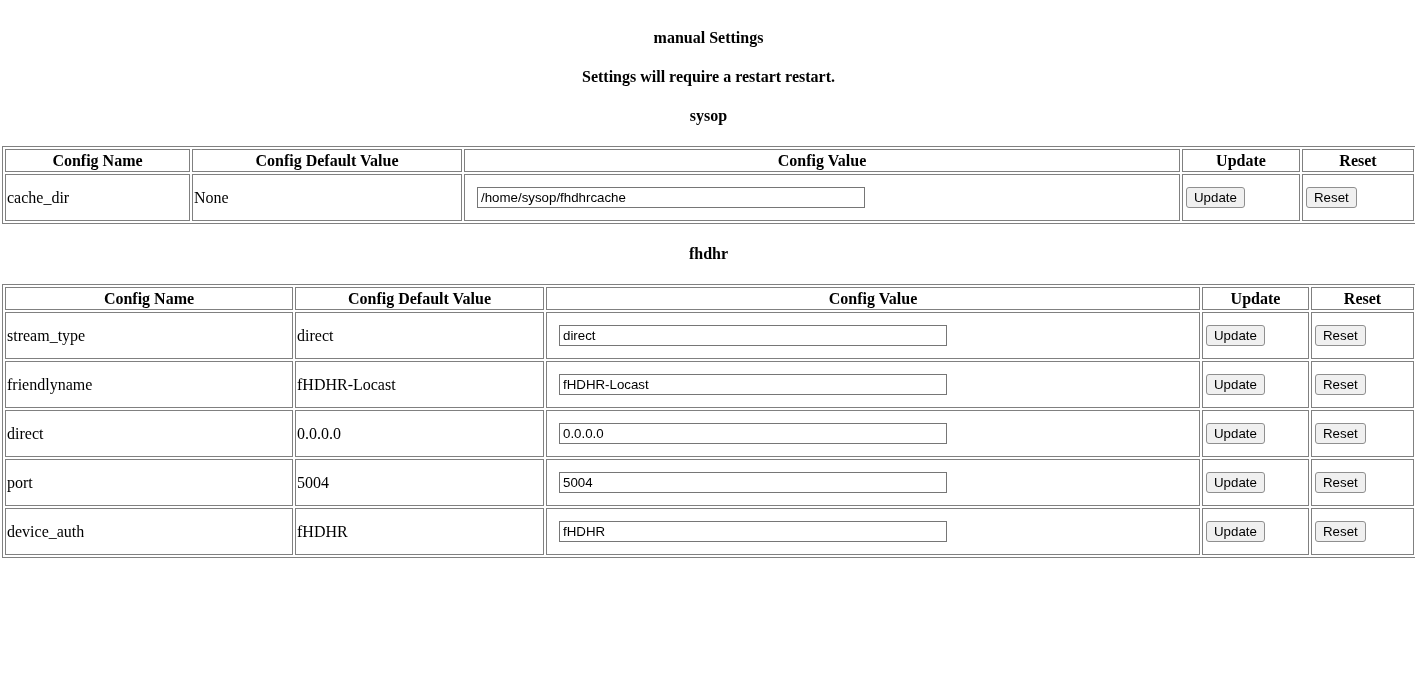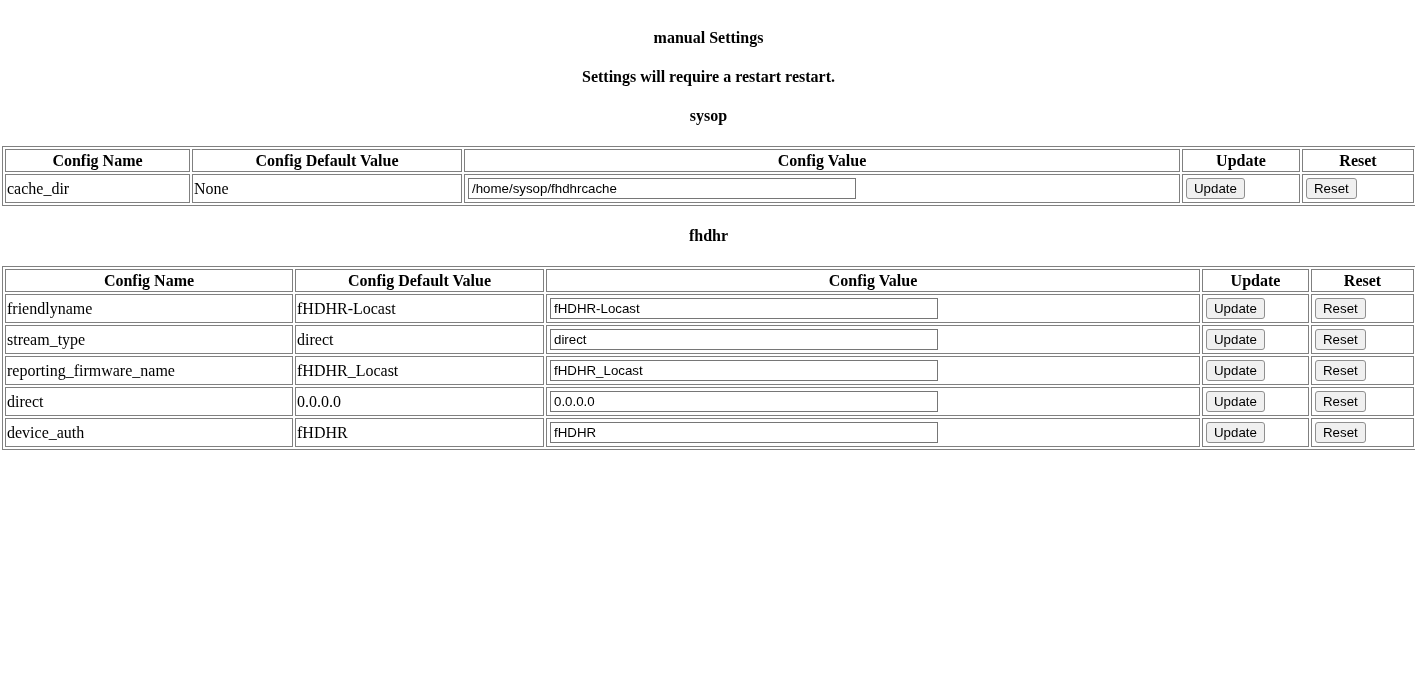--- a/index.html
+++ b/index.html
@@ -51,21 +51,21 @@
 
   input[type="text"] {
     width: 380px;
     height: 17px;
     font-family: "Liberation Sans", sans-serif;
     font-size: 13.3px;
     color: #000000;
     background: #ffffff;
     border: 1px solid #767676;
     padding: 1px 3px;
-    margin: 2px;
+    margin: 11px;
   }
   button {
     font-family: "Liberation Sans", sans-serif;
     font-size: 13.3px;
     color: #000000;
     background: #f0f0f0;
     border: 1px solid #8f8f8f;
     border-radius: 3px;
     padding: 2px 7px;
     margin: 1px 1px 1px 2px;
@@ -120,44 +120,44 @@
     <tr>
       <th>Config Name</th>
       <th>Config Default Value</th>
       <th>Config Value</th>
       <th>Update</th>
       <th>Reset</th>
     </tr>
   </thead>
   <tbody>
       <tr>
+        <td>stream_type</td>
+        <td>direct</td>
+        <td><input type="text" value="direct" style=""></td>
+        <td><button type="button">Update</button></td>
+        <td><button type="button">Reset</button></td>
+      </tr>
+      <tr>
         <td>friendlyname</td>
         <td>fHDHR-Locast</td>
         <td><input type="text" value="fHDHR-Locast" style=""></td>
         <td><button type="button">Update</button></td>
         <td><button type="button">Reset</button></td>
       </tr>
       <tr>
-        <td>stream_type</td>
         <td>direct</td>
-        <td><input type="text" value="direct" style=""></td>
+        <td>0.0.0.0</td>
+        <td><input type="text" value="0.0.0.0" style=""></td>
         <td><button type="button">Update</button></td>
         <td><button type="button">Reset</button></td>
       </tr>
       <tr>
-        <td>reporting_firmware_name</td>
-        <td>fHDHR_Locast</td>
-        <td><input type="text" value="fHDHR_Locast" style=""></td>
-        <td><button type="button">Update</button></td>
-        <td><button type="button">Reset</button></td>
-      </tr>
-      <tr>
-        <td>direct</td>
-        <td>0.0.0.0</td>
-        <td><input type="text" value="0.0.0.0" style=""></td>
+        <td>port</td>
+        <td>5004</td>
+        <td><input type="text" value="5004" style=""></td>
         <td><button type="button">Update</button></td>
         <td><button type="button">Reset</button></td>
       </tr>
       <tr>
         <td>device_auth</td>
         <td>fHDHR</td>
         <td><input type="text" value="fHDHR" style=""></td>
         <td><button type="button">Update</button></td>
         <td><button type="button">Reset</button></td>
       </tr>

